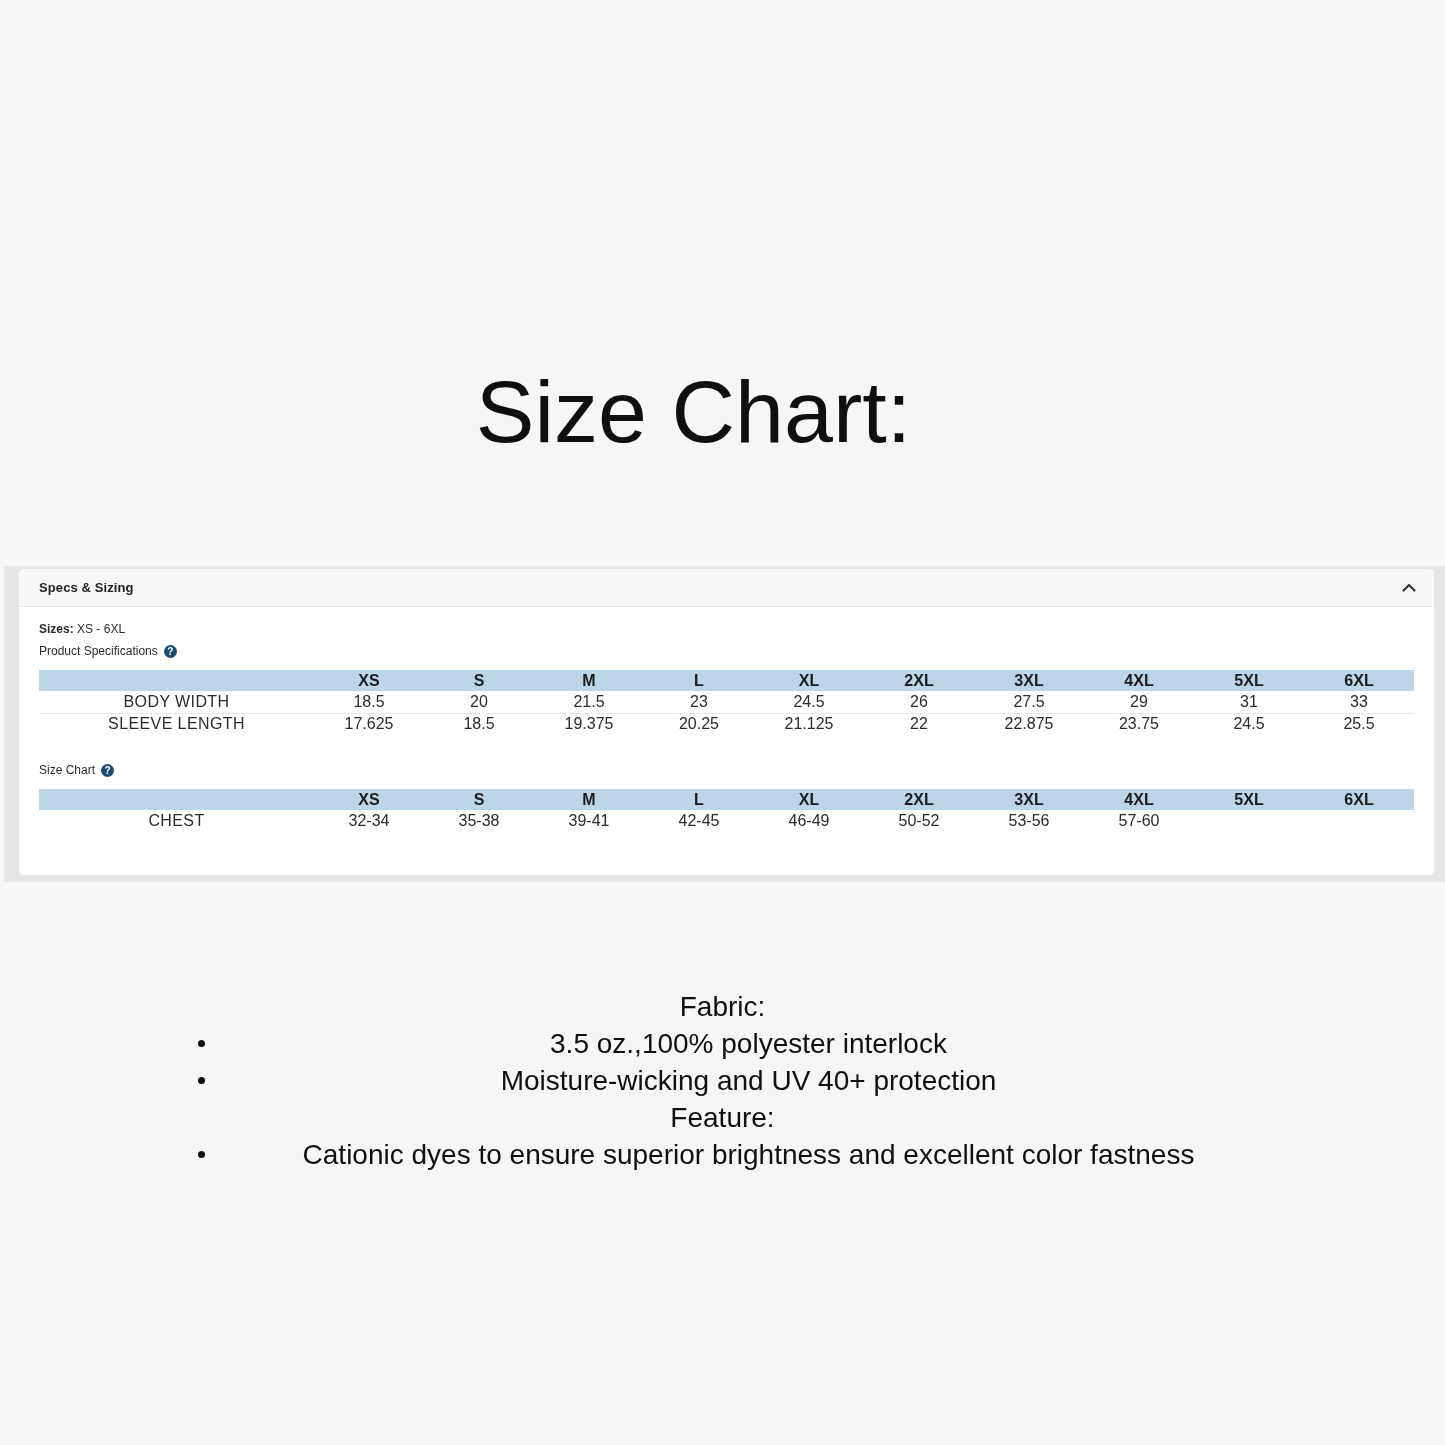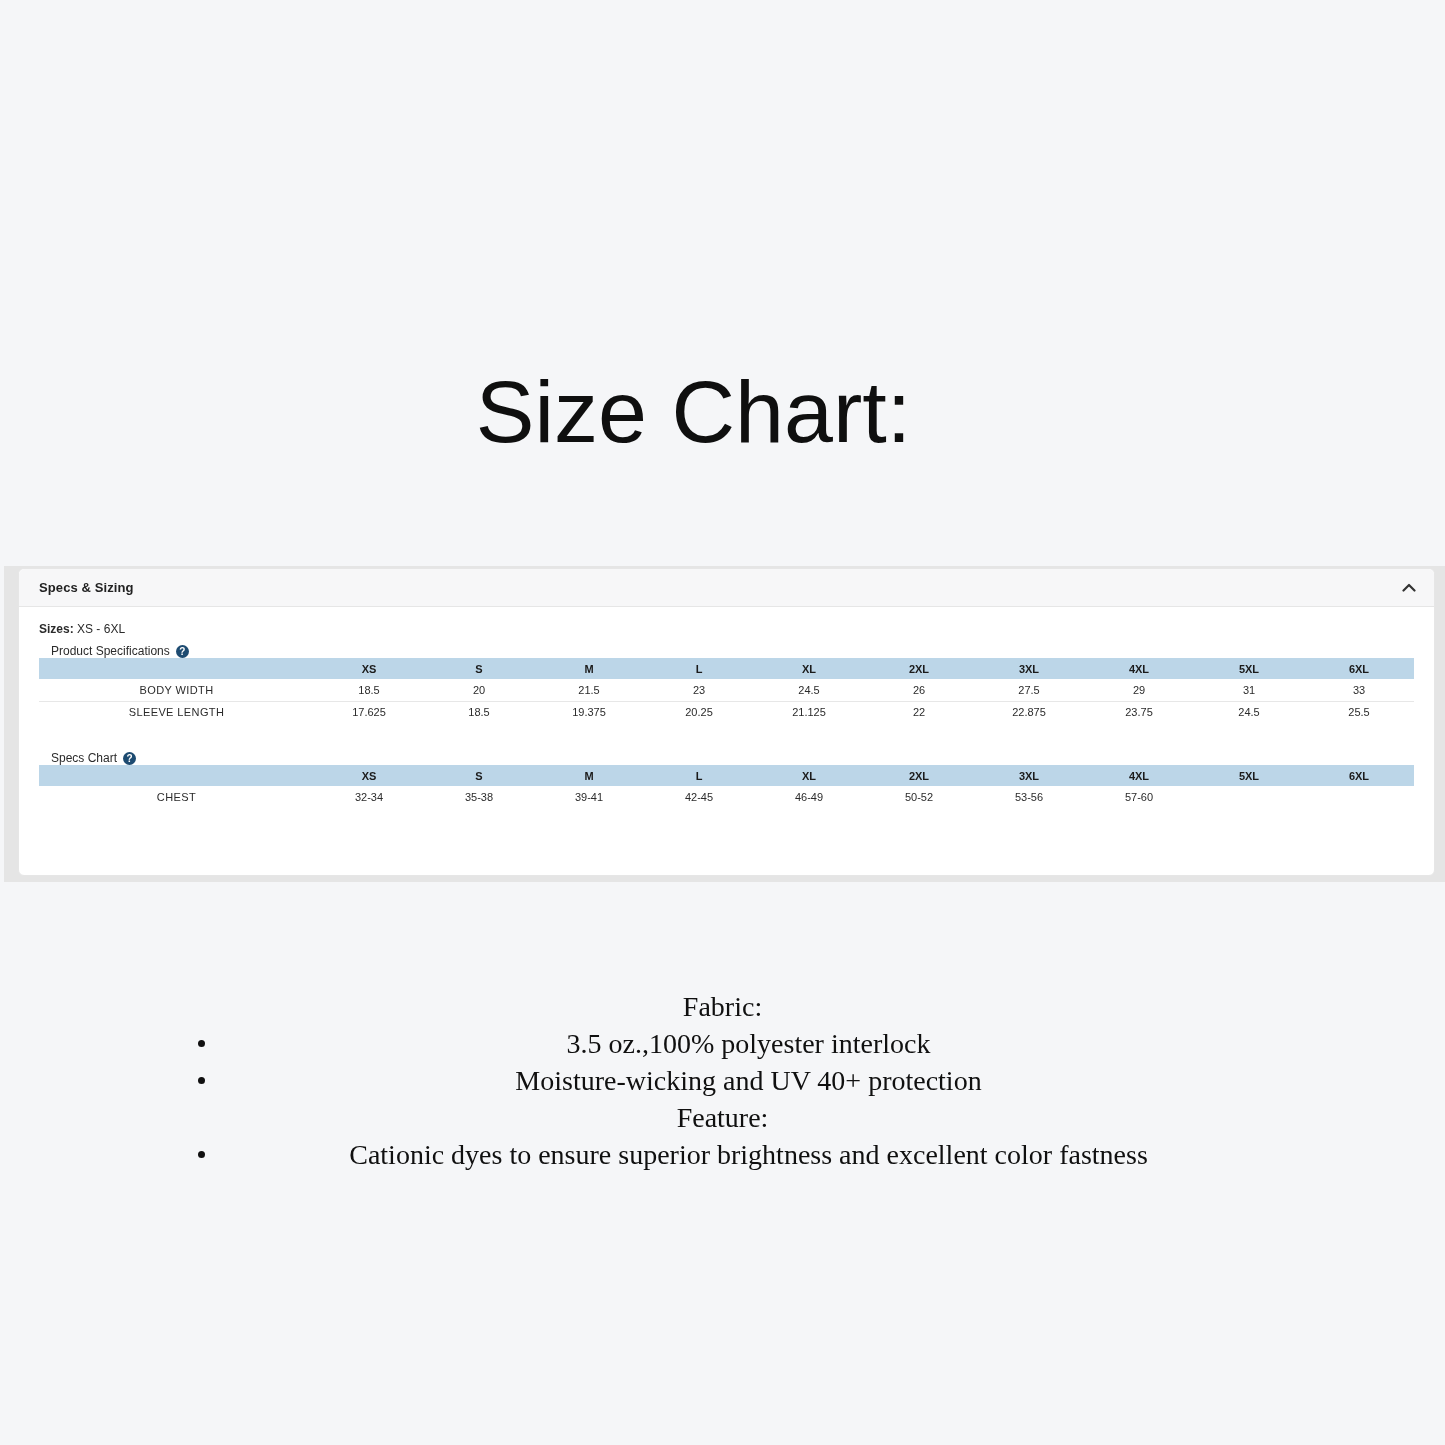--- a/index.html
+++ b/index.html
@@ -83,21 +83,20 @@
     color: #2b2b2b;
   }
   .sizes-line b { font-weight: bold; }
   .labeled-line {
     margin-top: 8px;
     font-size: 12px;
     color: #2b2b2b;
     display: flex;
     align-items: center;
     gap: 6px;
-    margin-left: 12px;
   }
   .labeled-line.section-gap { margin-top: 28px; }
   .help-icon {
     width: 13px;
     height: 13px;
     border-radius: 50%;
     background: #1d4b71;
     color: #ffffff;
     font-size: 10px;
     font-weight: bold;
@@ -105,22 +104,22 @@
     align-items: center;
     justify-content: center;
     line-height: 13px;
     cursor: pointer;
     flex: 0 0 auto;
   }
 
   table.size-table {
     width: 100%;
     border-collapse: collapse;
-    margin-top: 0;
-    font-size: 11px;
+    margin-top: 12px;
+    font-size: 16px;
     color: #2b2b2b;
     table-layout: fixed;
   }
   table.size-table th.label-col { width: 20%; }
   table.size-table thead th {
     background: #bcd6e8;
     height: 21px;
     font-weight: bold;
     text-align: center;
     color: #1b1b1b;
@@ -136,21 +135,20 @@
 
   
   .details {
     position: absolute;
     top: 988px;
     left: 0;
     right: 0;
     font-size: 28px;
     line-height: 37px;
     color: #101010;
-    font-family: Liberation Serif, serif;
   }
   .details .heading { text-align: center; }
   .details ul {
     list-style: none;
     margin: 0 160px 0 212px;
     padding: 0;
   }
   .details li {
     position: relative;
     text-align: center;
@@ -239,21 +237,21 @@
                 <td>22</td>
                 <td>22.875</td>
                 <td>23.75</td>
                 <td>24.5</td>
                 <td>25.5</td>
               </tr>
             </tbody>
           </table>
 
         <div class="labeled-line section-gap">
-          <span>Specs Chart</span>
+          <span>Size Chart</span>
           <span class="help-icon">?</span>
         </div>
 
         <table class="size-table">
             <thead>
               <tr>
                 <th class="label-col"></th>
                 <th>XS</th>
                 <th>S</th>
                 <th>M</th>

